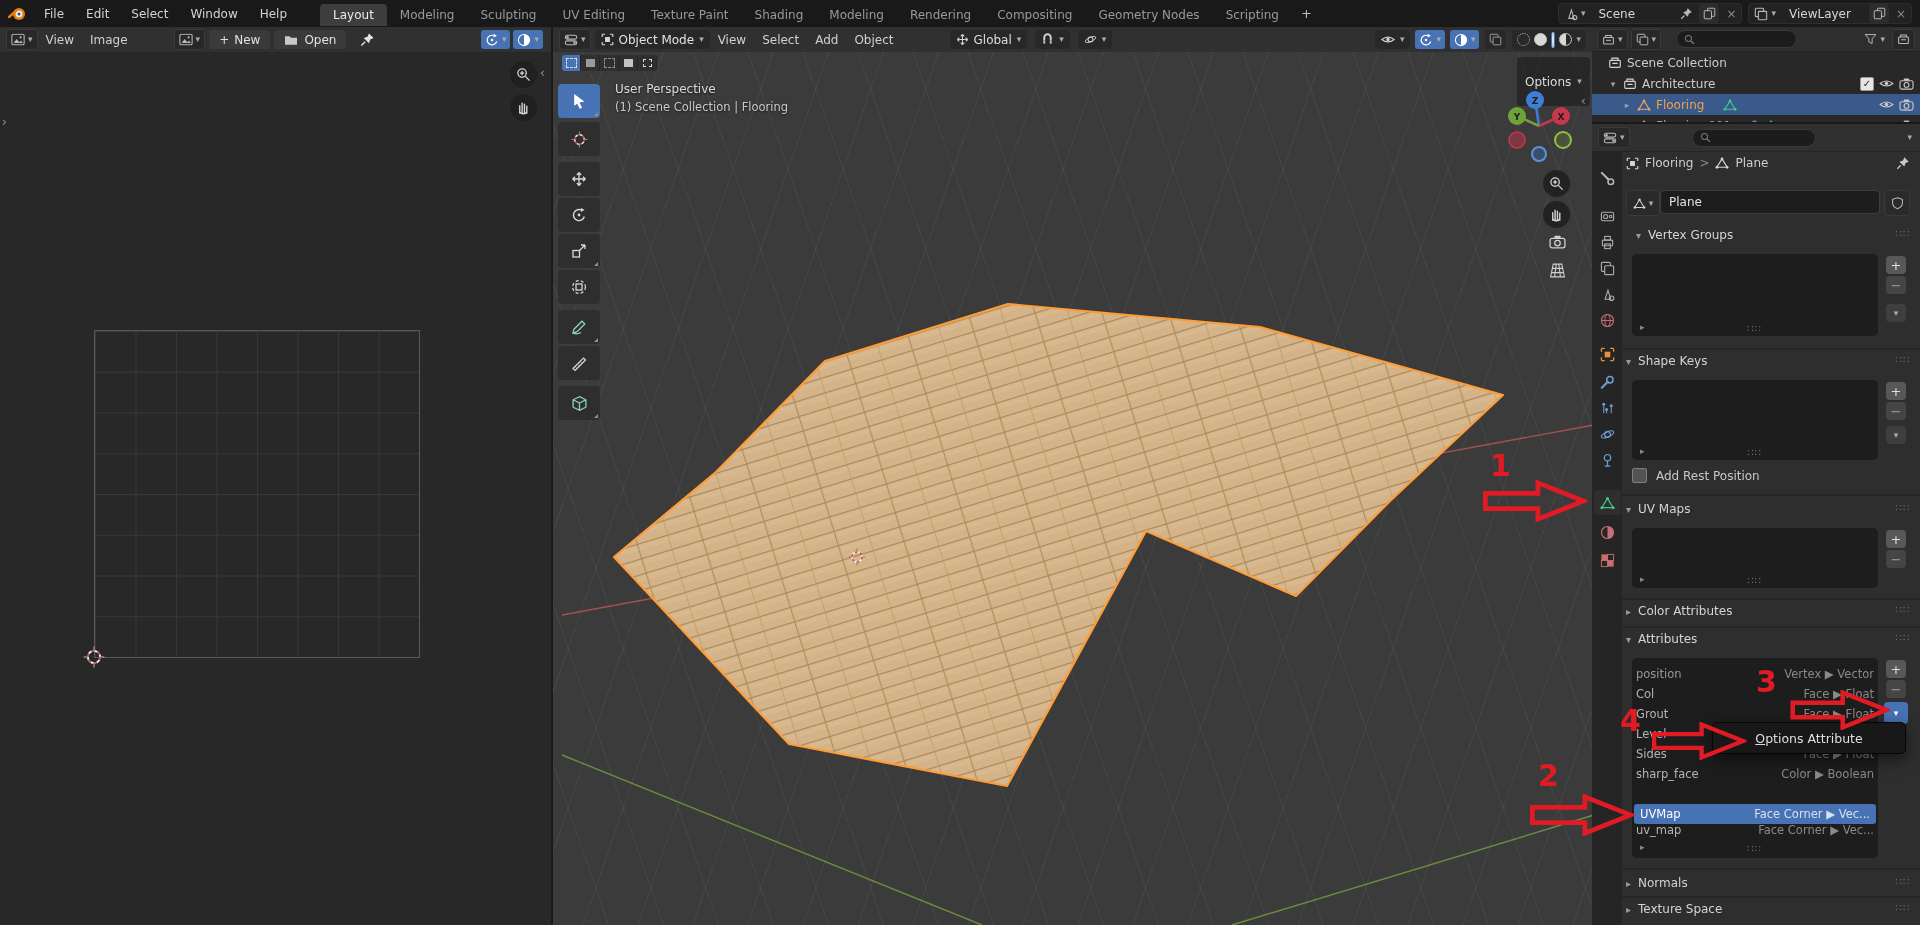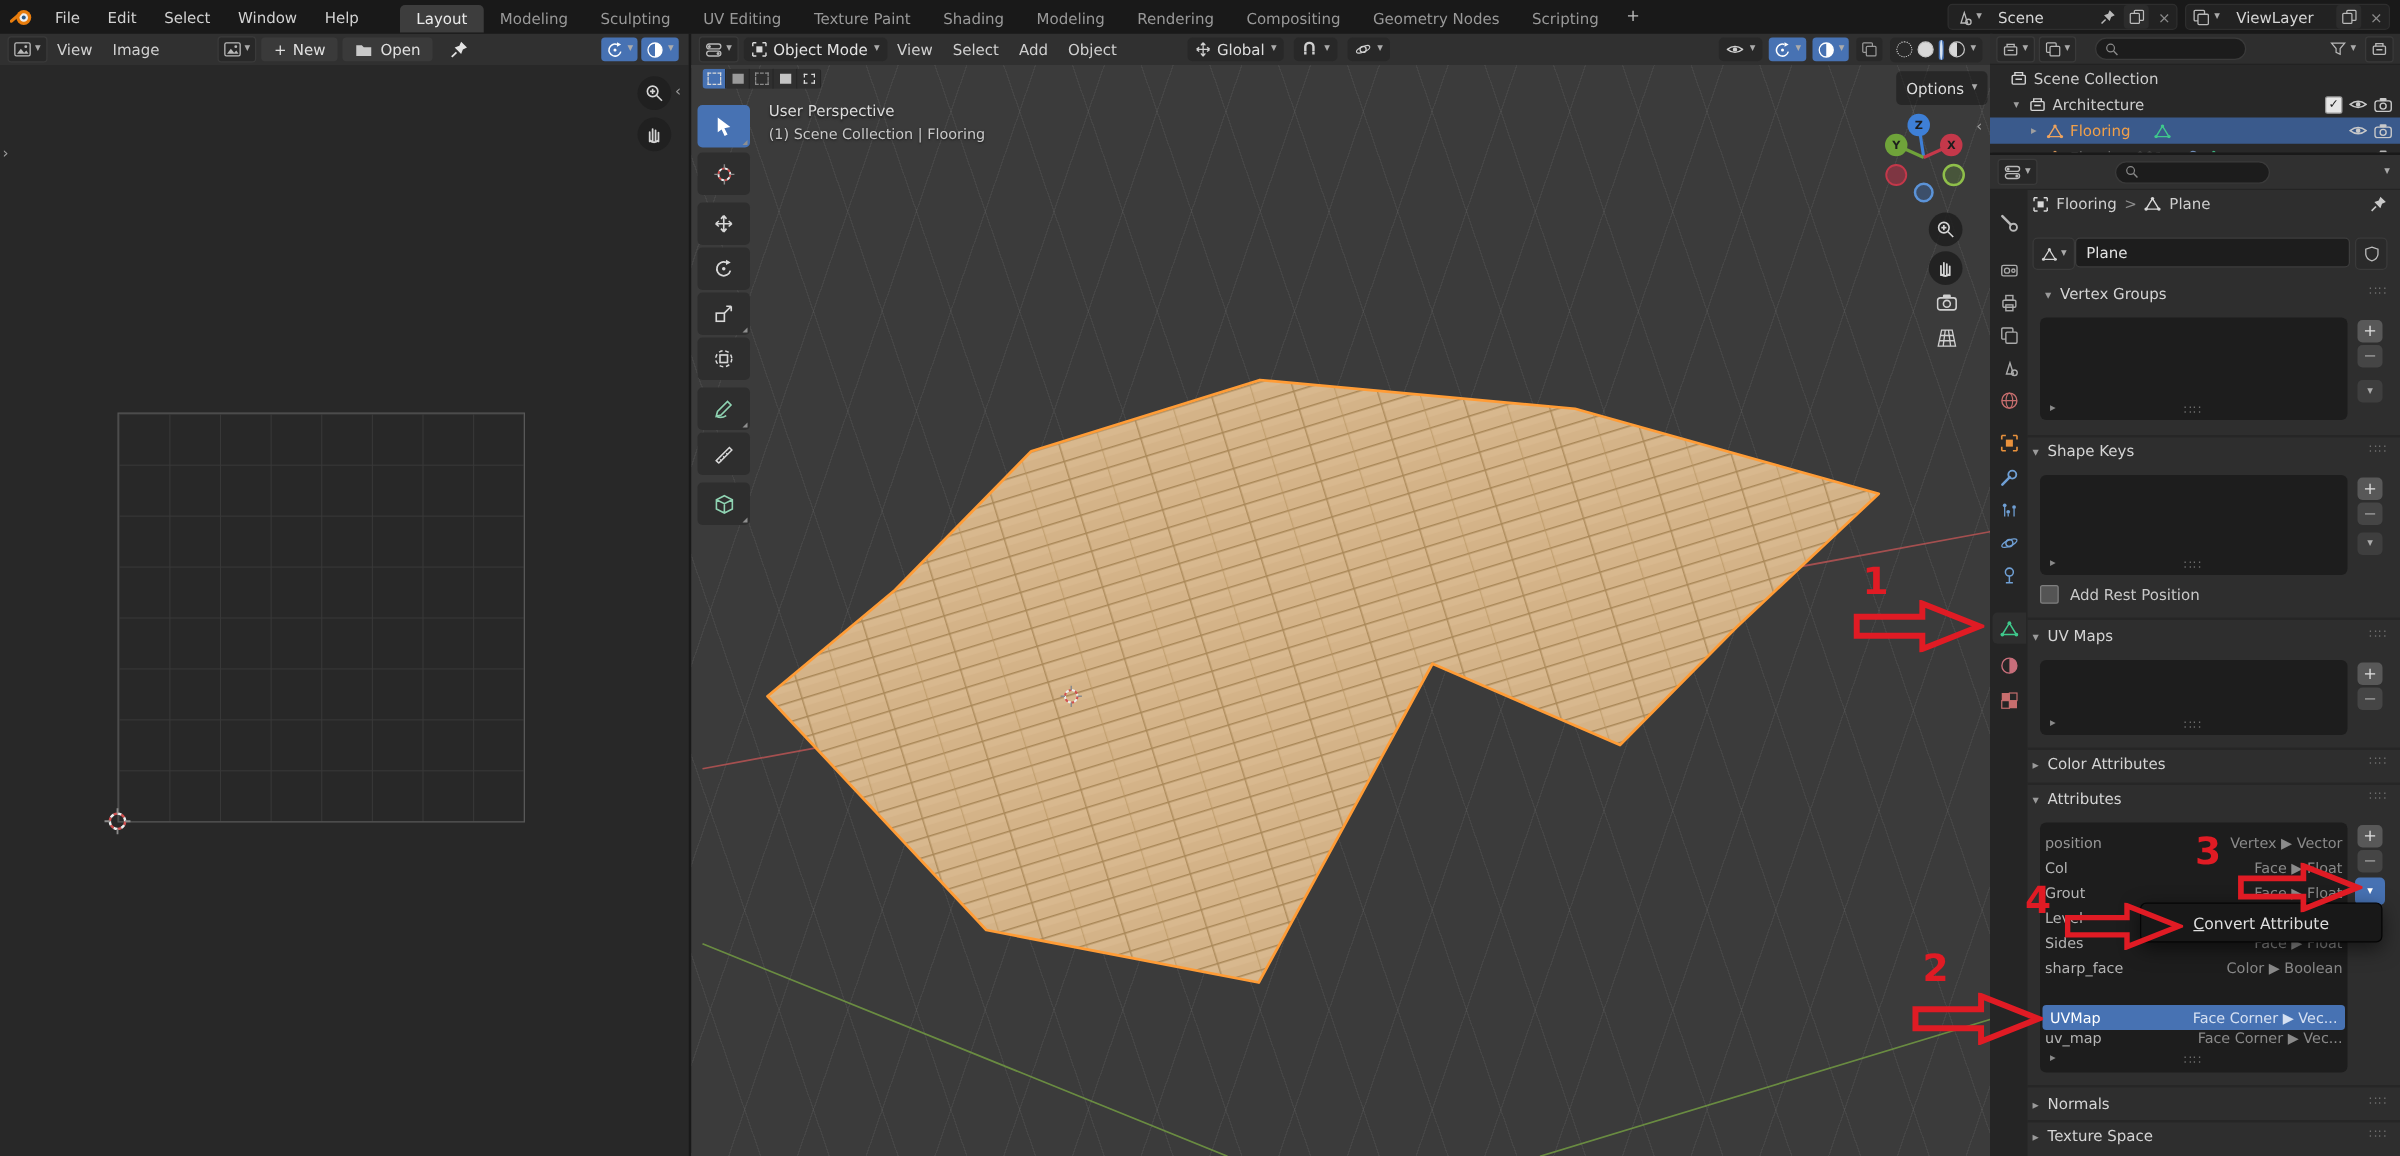--- a/index.html
+++ b/index.html
@@ -46,21 +46,21 @@
                      repeating-linear-gradient(109deg,rgba(255,255,255,.05) 0 1px,transparent 1px 52px)}
   .selmode{width:18px;height:16px;background:#2f2f2f;display:flex;align-items:center;justify-content:center;border-right:1px solid #262626}
   .selmode.active{background:#4772b3}
   .sm-glyph{width:9px;height:8px;border:1px dashed #dadada}
   .sm-fill{width:9px;height:8px;background:#9a9a9a}
   .ovl1{color:#dcdcdc;font-size:12px;text-shadow:0 1px 2px rgba(0,0,0,.6)}
   .ovl2{color:#c9c9c9;font-size:11.5px;text-shadow:0 1px 2px rgba(0,0,0,.6)}
   .tbtn{left:5px;width:42px;height:34px;background:#2e2e2e;border-radius:4px;display:flex;align-items:center;justify-content:center;color:#d8d8d8}
   .tbtn.active{background:#4772b3}
   .subtri{position:absolute;right:2px;bottom:2px;width:0;height:0;border-left:4px solid transparent;border-bottom:4px solid #8f8f8f}
-  #options-btn{background:rgba(24,24,24,.55);border-radius:4px;height:19px;display:flex;align-items:center;padding:4px 8px;gap:6px;color:#dcdcdc}
+  #options-btn{background:rgba(24,24,24,.55);border-radius:4px;height:19px;display:flex;align-items:center;padding:15px 8px;gap:6px;color:#dcdcdc}
   .gz-lab{font-size:9px;font-weight:bold;fill:#1d1d1d}
   
   #outliner{left:1592px;top:27px;width:328px;height:95px;background:#282828;overflow:hidden}
   #outliner .hdr{height:24px;background:#2e2e2e;display:flex;align-items:center;padding:0 5px;gap:3px;border-bottom:1px solid #222}
   .searchpill{background:#1c1c1c;border:1px solid #3a3a3a;border-radius:9px;height:16px;display:flex;align-items:center;padding:0 7px;gap:5px;color:#8b8b8b}
   .orow{height:21px;display:flex;align-items:center;gap:5px;padding-right:6px}
   .orow.sel{background:#3a5a8c}
   .oname{color:#cdcdcd}
   .oexp{color:#9f9f9f;font-size:9px;width:10px;text-align:center}
   .checkbox{width:12px;height:12px;border:1px solid #9a9a9a;border-radius:2px;background:#e6e6e6;color:#1d1d1d;font-size:10px;line-height:12px;text-align:center}
@@ -896,21 +896,21 @@
   <div class="psep" style="top:744px"></div>
 
   <div class="phead" style="left:34px;top:752px"><span class="exp">▸</span><span>Normals</span></div>
   <span class="grip" style="right:10px;top:752px">∷∷</span>
   <div class="psep" style="top:772px"></div>
   <div class="phead" style="left:34px;top:778px"><span class="exp">▸</span><span>Texture Space</span></div>
   <span class="grip" style="right:10px;top:778px">∷∷</span>
 </div>
 
 <div id="ctxmenu">
-  <span class="ctx-item">Convert Attribute</span>
+  <span class="ctx-item">Options Attribute</span>
 </div>
 
 <div class="abs annlayer">
   <span class="annnum" style="left:1490px;top:448px">1</span>
   <svg class="abs" style="left:1481px;top:480px" width="108" height="42" viewBox="0 0 110 44">
       <use href="#sy-arrowann"></use>
     </svg>
   <span class="annnum" style="left:1538px;top:758px">2</span>
   <svg class="abs" style="left:1526px;top:794px" width="112" height="42" viewBox="0 0 110 44">
       <use href="#sy-arrowann"></use>

